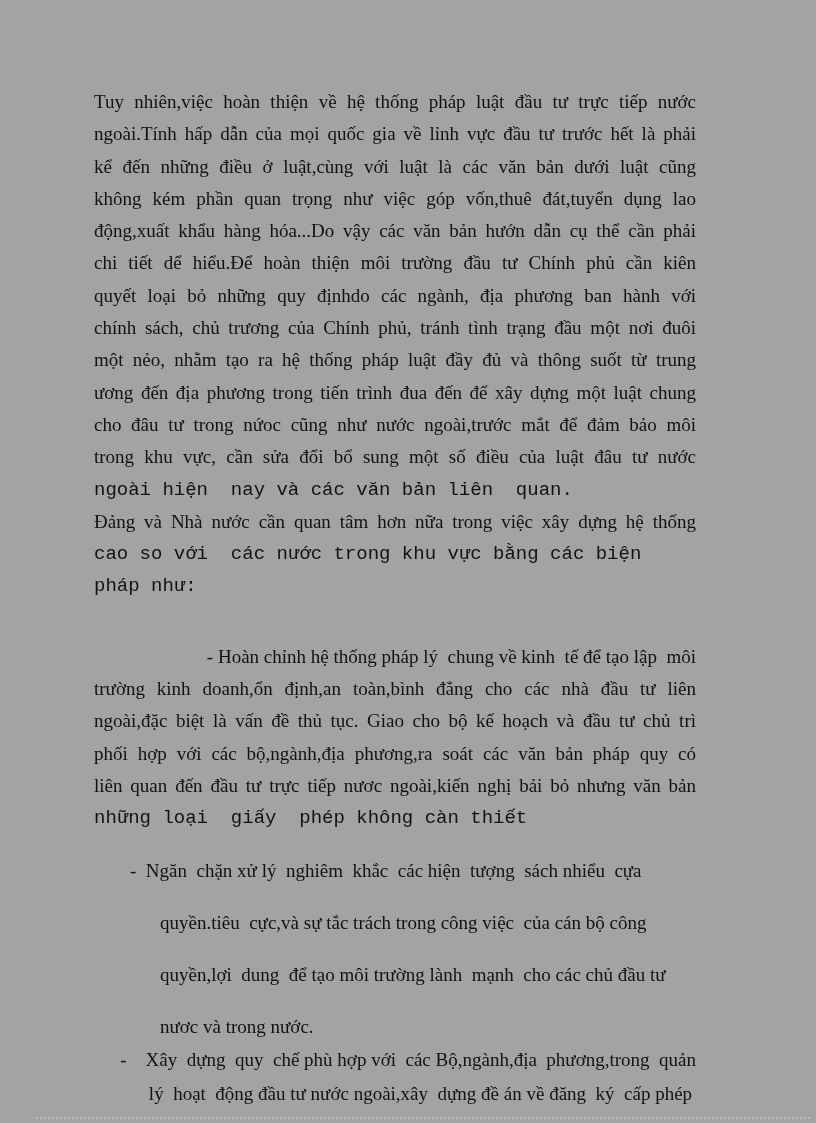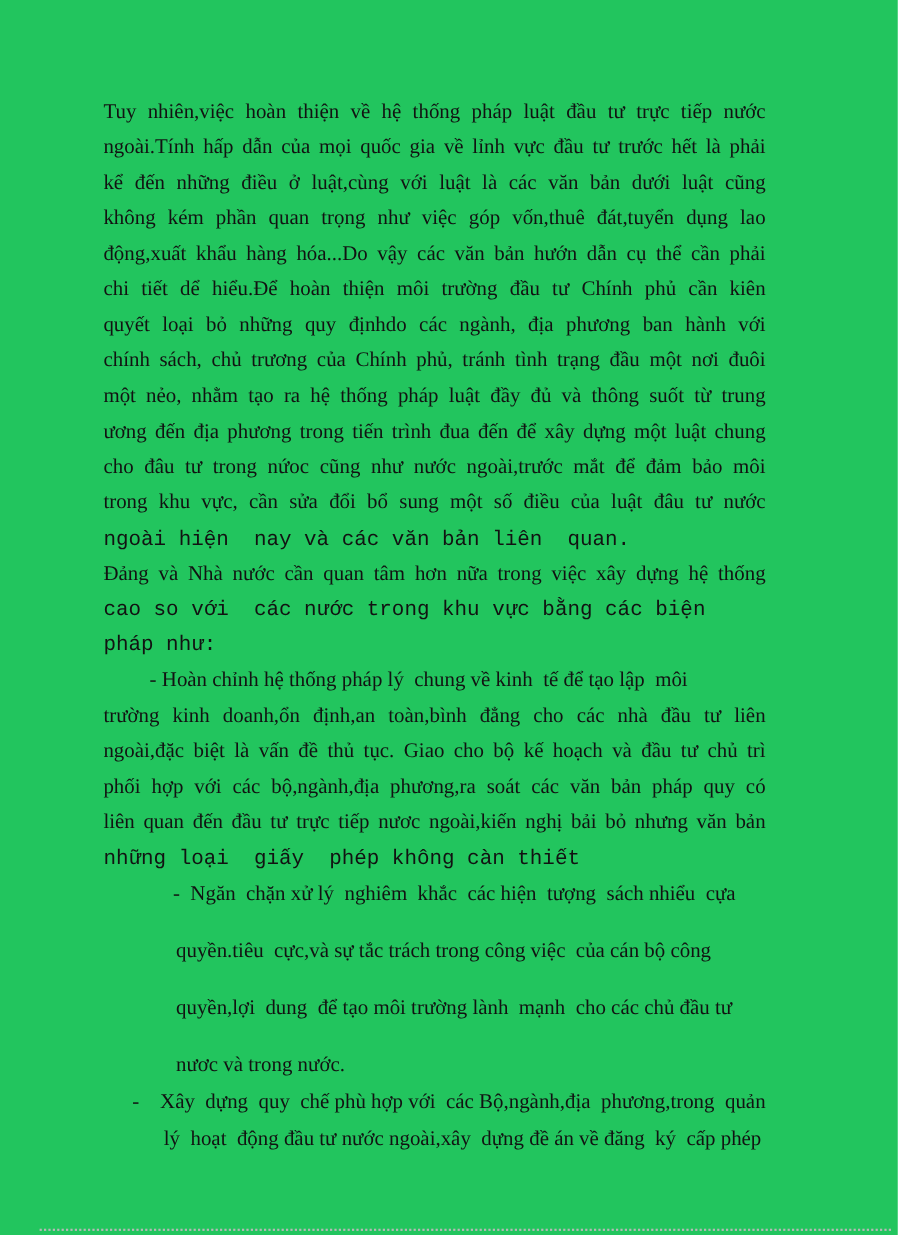--- a/index.html
+++ b/index.html
@@ -10,21 +10,21 @@
     width: 816px;
     height: 1123px;
     background: #ffffff;
     position: relative;
     overflow: hidden;
     font-family: "Liberation Serif", "DejaVu Serif", serif;
   }
   .page {
     position: absolute;
     inset: 0;
-    background: #22c55e;
+    background: #a3a3a3;
   }
   .doc-body {
     position: absolute;
     left: 94px;
     top: 86px;
     width: 602px;
     color: #121212;
     font-size: 19px;
     line-height: 32.3px;
   }
@@ -37,30 +37,31 @@
     text-align-last: justify;
   }
   
   .left {
     text-align: left;
     white-space: pre-wrap;
     font-family: Liberation Mono, monospace;
   }
   
   .ind1 {
-    text-align: left;
+    text-align: right;
     white-space: pre-wrap;
     padding-left: 42px;
+    margin-top: 38px;
   }
   
   .b2first {
-    text-align: center;
+    text-align: left;
     white-space: pre-wrap;
     padding-left: 36px;
-    margin-top: 0;
+    margin-top: 20px;
   }
   .b2cont {
     text-align: left;
     white-space: pre-wrap;
     padding-left: 66px;
     line-height: 33.2px;
     margin-top: 19px;
   }
   
   .b3first {

